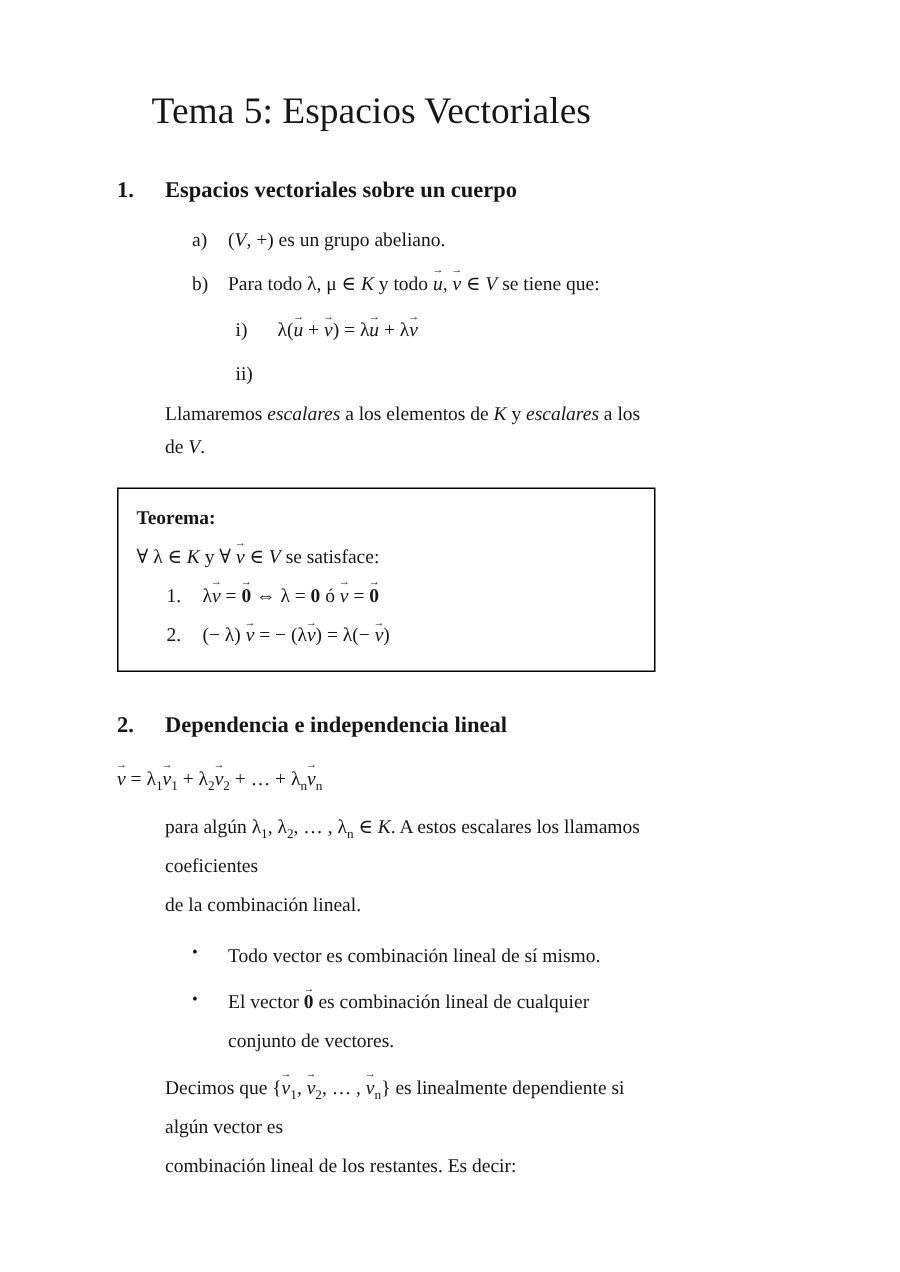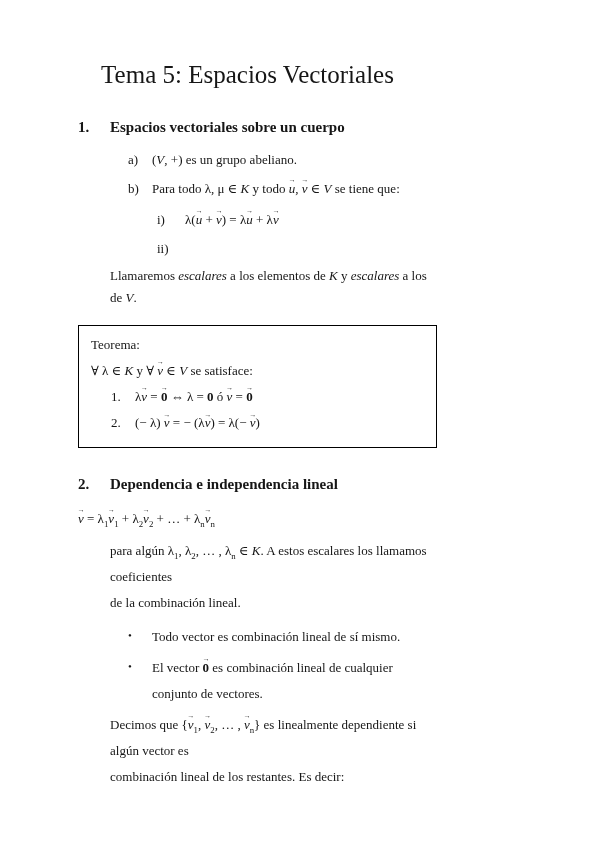--- a/index.html
+++ b/index.html
@@ -15,21 +15,21 @@
   .sec-num{width:32px;flex:none;}
   .body-ind{margin-left:32px;}
   .para{margin:0 0 8px 0;}
   .mlh{line-height:2.0;}
   .ab-item{display:flex;margin:0 0 5px 18px;}
   .ab-label{width:24px;flex:none;}
   .ab-text{flex:1;}
   .rm-item{display:flex;margin:0 0 4px 47px;line-height:1.95;}
   .rm-label{width:28px;flex:none;}
   .theorem{border:1.4px solid #000;margin:16px 0 0 0;padding:8px 12px 10px 12px;}
-  .thm-title{font-weight:normal;margin-bottom:1px;}
+  .thm-title{font-weight:bold;margin-bottom:1px;}
   .thm-item{display:flex;margin-left:20px;line-height:2.05;}
   .thm-num{width:24px;flex:none;}
   .sec2{margin-top:26px;}
   .eq-center{margin:2px 0 6px -32px;line-height:2.0;}
   .bullet-item{display:flex;margin:0 0 5px 18px;line-height:2.0;}
   .bullet-dot{width:24px;flex:none;font-size:11px;}
   
   .vec,.vecb{position:relative;display:inline-block;line-height:1.05;}
   .vec{font-style:italic;}
   .vecb{font-weight:bold;}

